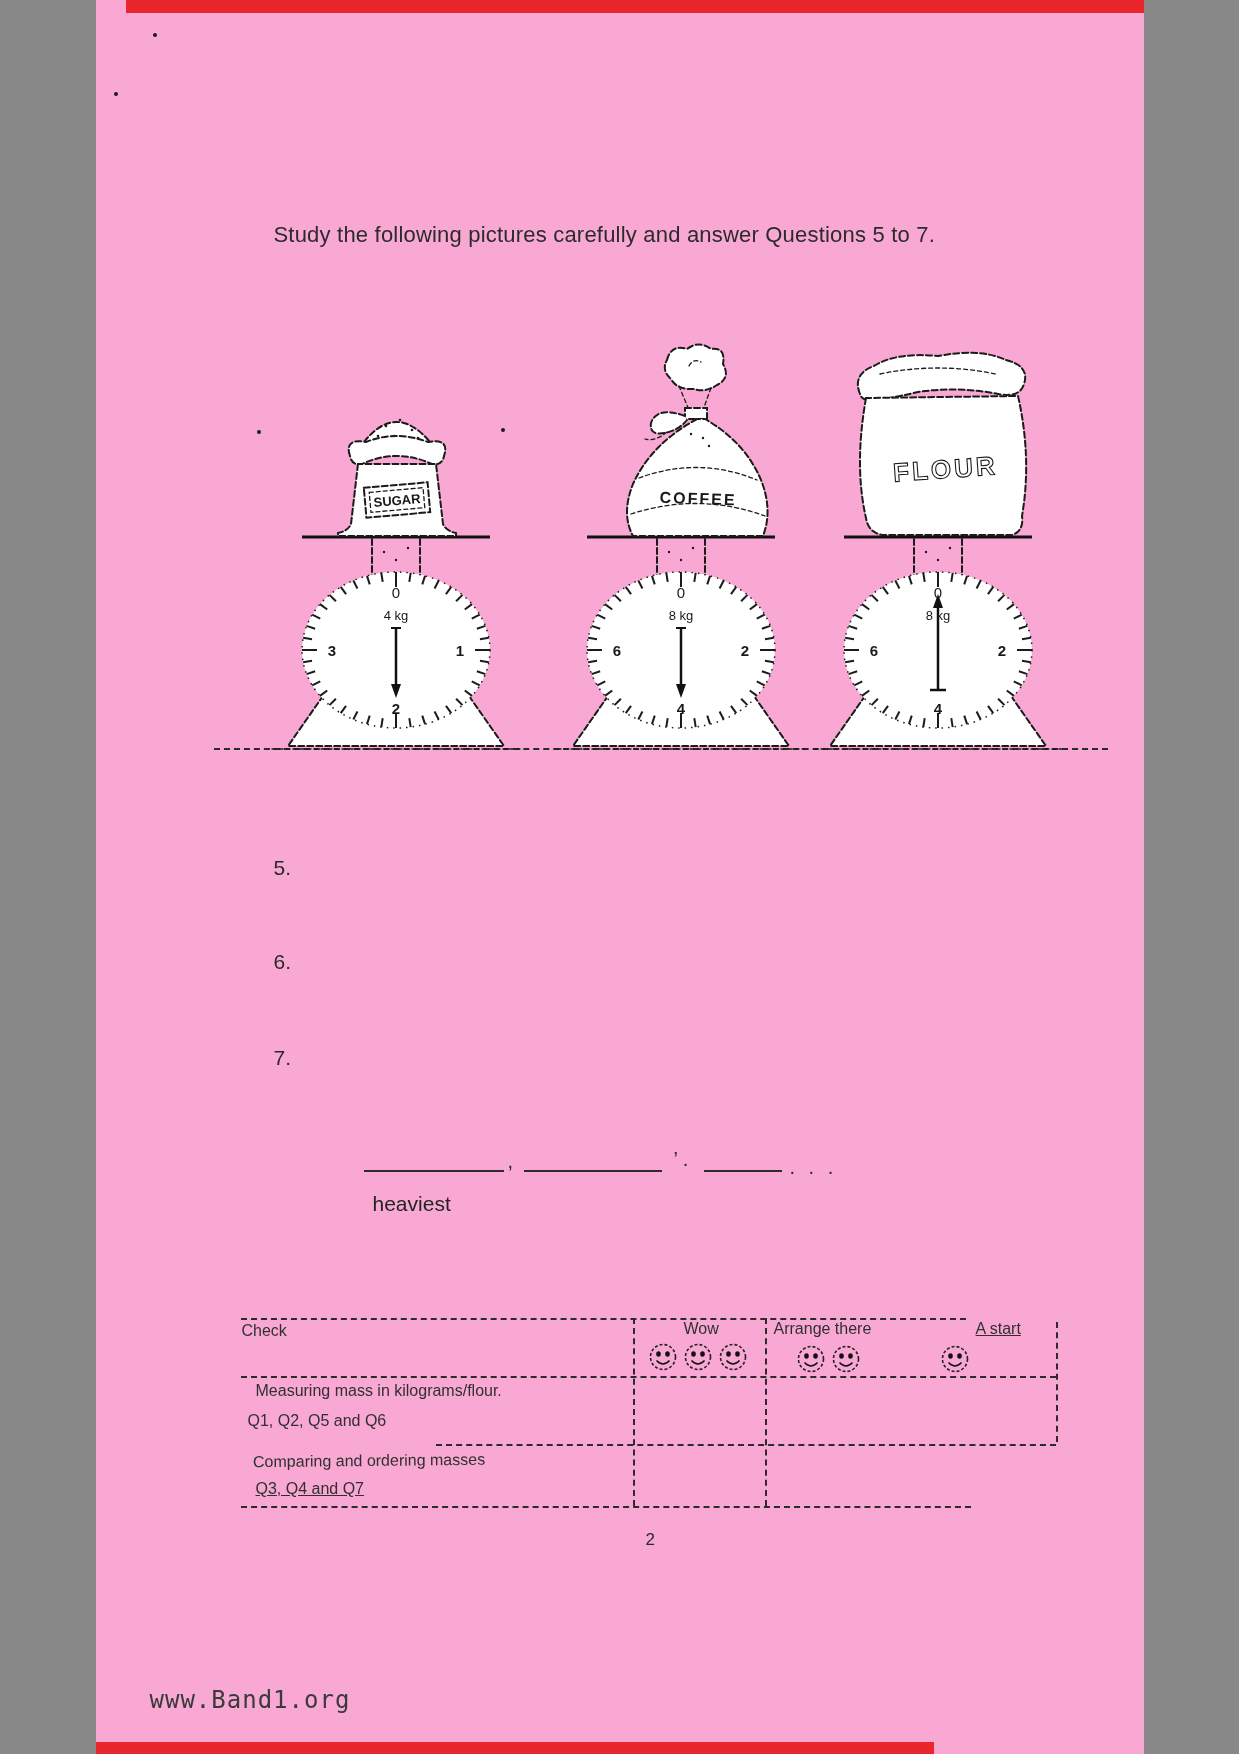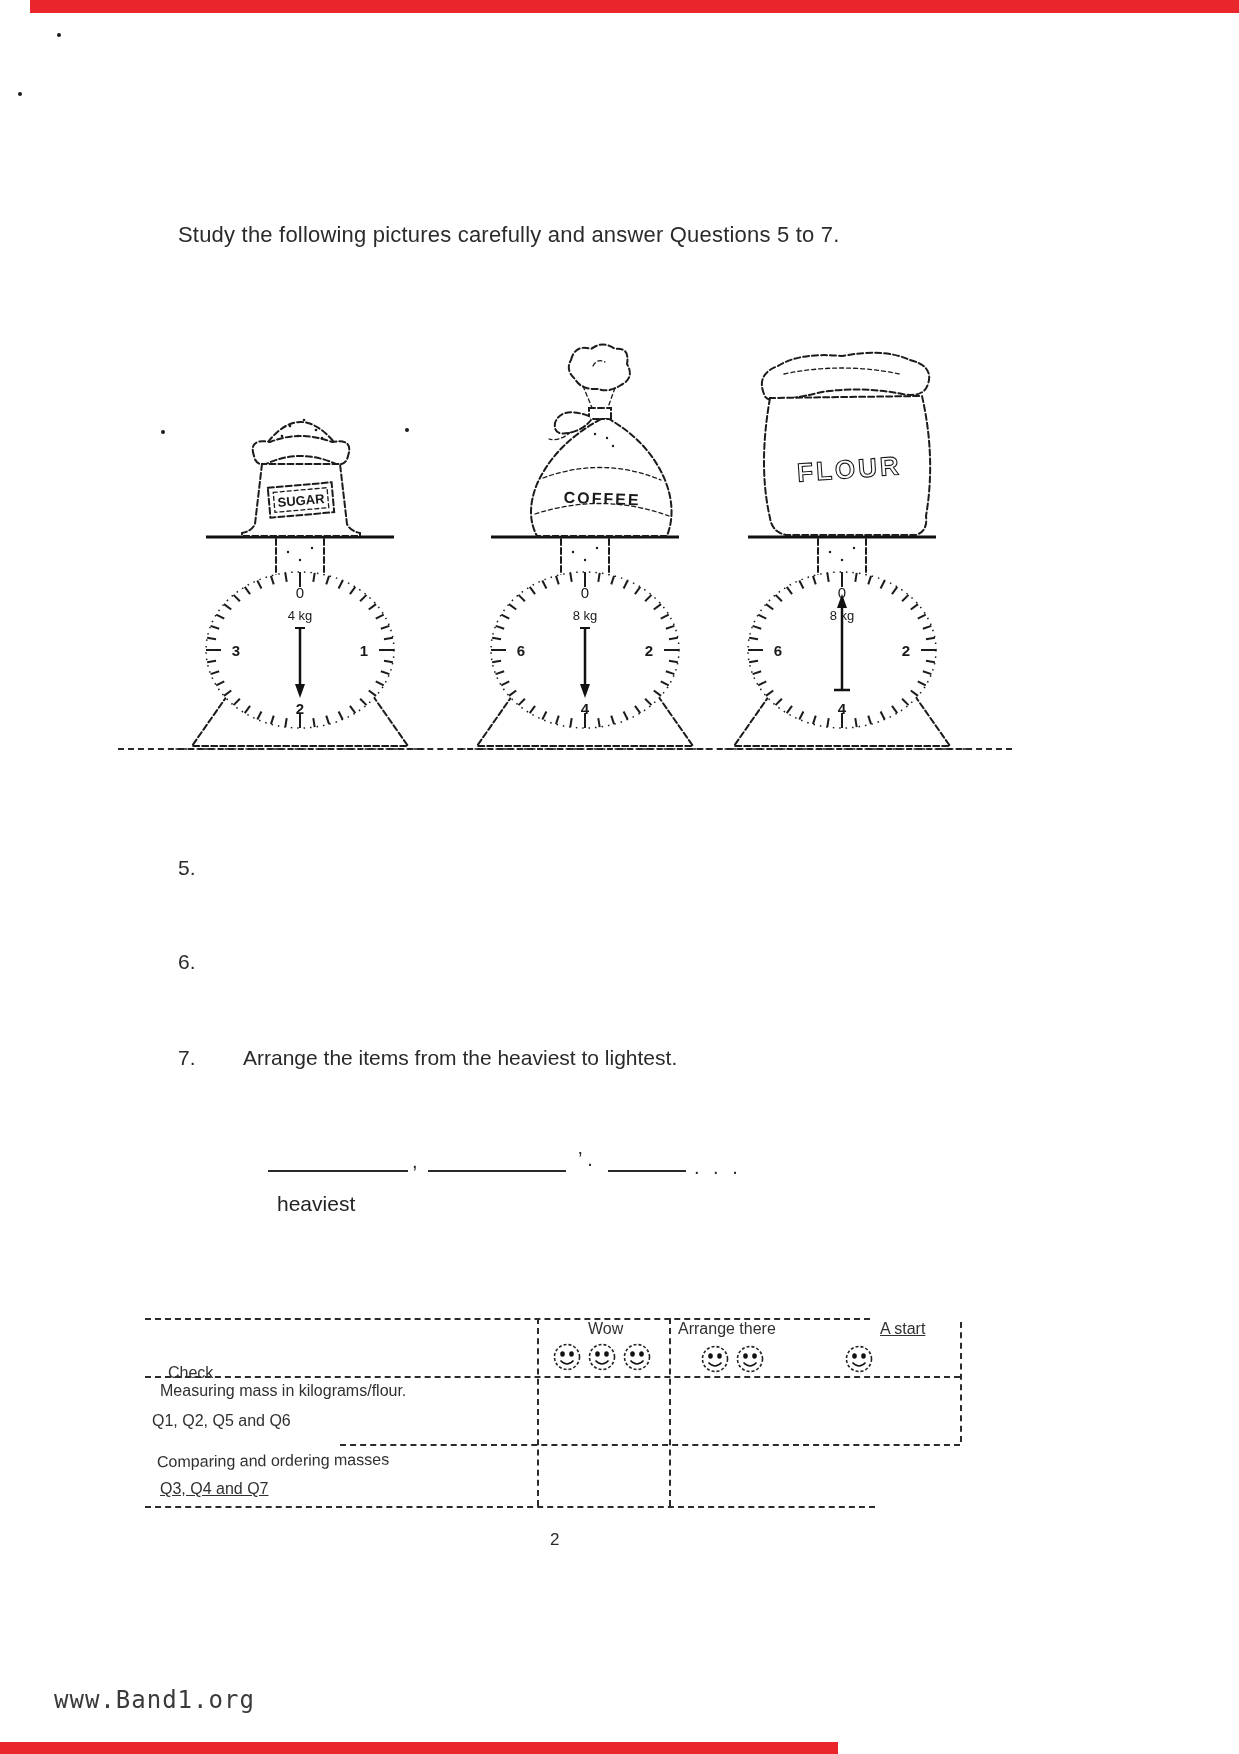--- a/index.html
+++ b/index.html
@@ -1,17 +1,17 @@
 <!DOCTYPE html>
 <html><head>
 <meta charset="utf-8">
 <style>
   html,body{margin:0;padding:0;background:#888;}
   .page{
-    position:relative;width:1239px;height:1754px;background:#ffffff;
+    position:relative;width:1048px;height:1754px;background:#f9a8d4;
     font-family:"Liberation Sans",sans-serif;color:#222;overflow:hidden;
     margin:0 auto;
   }
   .redbar{position:absolute;background:#e8262b;}
   .redbar.top{left:30px;top:0;width:1209px;height:13px;}
   .redbar.bottom{left:0;top:1742px;width:838px;height:12px;}
   .heading{position:absolute;left:178px;top:222px;font-size:22px;color:#2b2b2b;letter-spacing:.2px;}
   .speck{position:absolute;width:4px;height:4px;background:#1a1a1a;border-radius:50%;}
 
   
@@ -297,39 +297,38 @@
           <polygon points="125,270 135,270 130,256" fill="#111"></polygon>
           <line x1="122" y1="352" x2="138" y2="352" stroke="#111" stroke-width="2.5"></line>
         </g>
       </svg></div>
 
   <div class="q qnum row5">5.</div>
 
   <div class="q qnum row6">6.</div>
 
   <div class="q qnum row7">7.</div>
-  <div class="q qbody row7">Arrange the items from the heaviest to lightest.</div>
 
   <div class="ansline a1"></div>
   <div class="sep sep1">,</div>
   <div class="ansline a2"></div>
   <div class="sep sep2">’ .</div>
   <div class="ansline a3"></div>
   <div class="sep sep3">. . .</div>
   <div class="heaviest">heaviest</div>
 
   <div class="tline h-dash" style="left:145px;top:1318px;width:725px;"></div>
   <div class="tline h-dash" style="left:145px;top:1376px;width:815px;"></div>
   <div class="tline h-dash" style="left:340px;top:1444px;width:620px;"></div>
   <div class="tline h-dash" style="left:145px;top:1506px;width:730px;"></div>
   <div class="tline v-dash" style="left:537px;top:1318px;height:188px;"></div>
   <div class="tline v-dash" style="left:669px;top:1318px;height:188px;"></div>
   <div class="tline v-dash" style="left:960px;top:1322px;height:120px;"></div>
 
-  <div class="ttext" style="left:168px;top:1322px;margin-top:42px;">Check</div>
+  <div class="ttext" style="left:146px;top:1322px;">Check</div>
   <div class="ttext" style="left:588px;top:1320px;">Wow</div>
   <div class="ttext" style="left:678px;top:1320px;">Arrange there</div>
   <div class="ttext" style="left:880px;top:1320px;text-decoration:underline;">A start</div>
 
   <div class="smiley-row" style="left:552px;top:1342px;">
       <svg viewBox="0 0 30 30" width="30" height="30">
         <circle cx="15" cy="15" r="12.5" fill="none" stroke="#222" stroke-width="1.6" stroke-dasharray="3 2"></circle>
         <ellipse cx="10.5" cy="12" rx="2.3" ry="2.8" fill="#111"></ellipse>
         <ellipse cx="19.5" cy="12" rx="2.3" ry="2.8" fill="#111"></ellipse>
         <path d="M8.5,18.5 Q15,25.5 21.5,18.5" fill="none" stroke="#111" stroke-width="1.5"></path>

